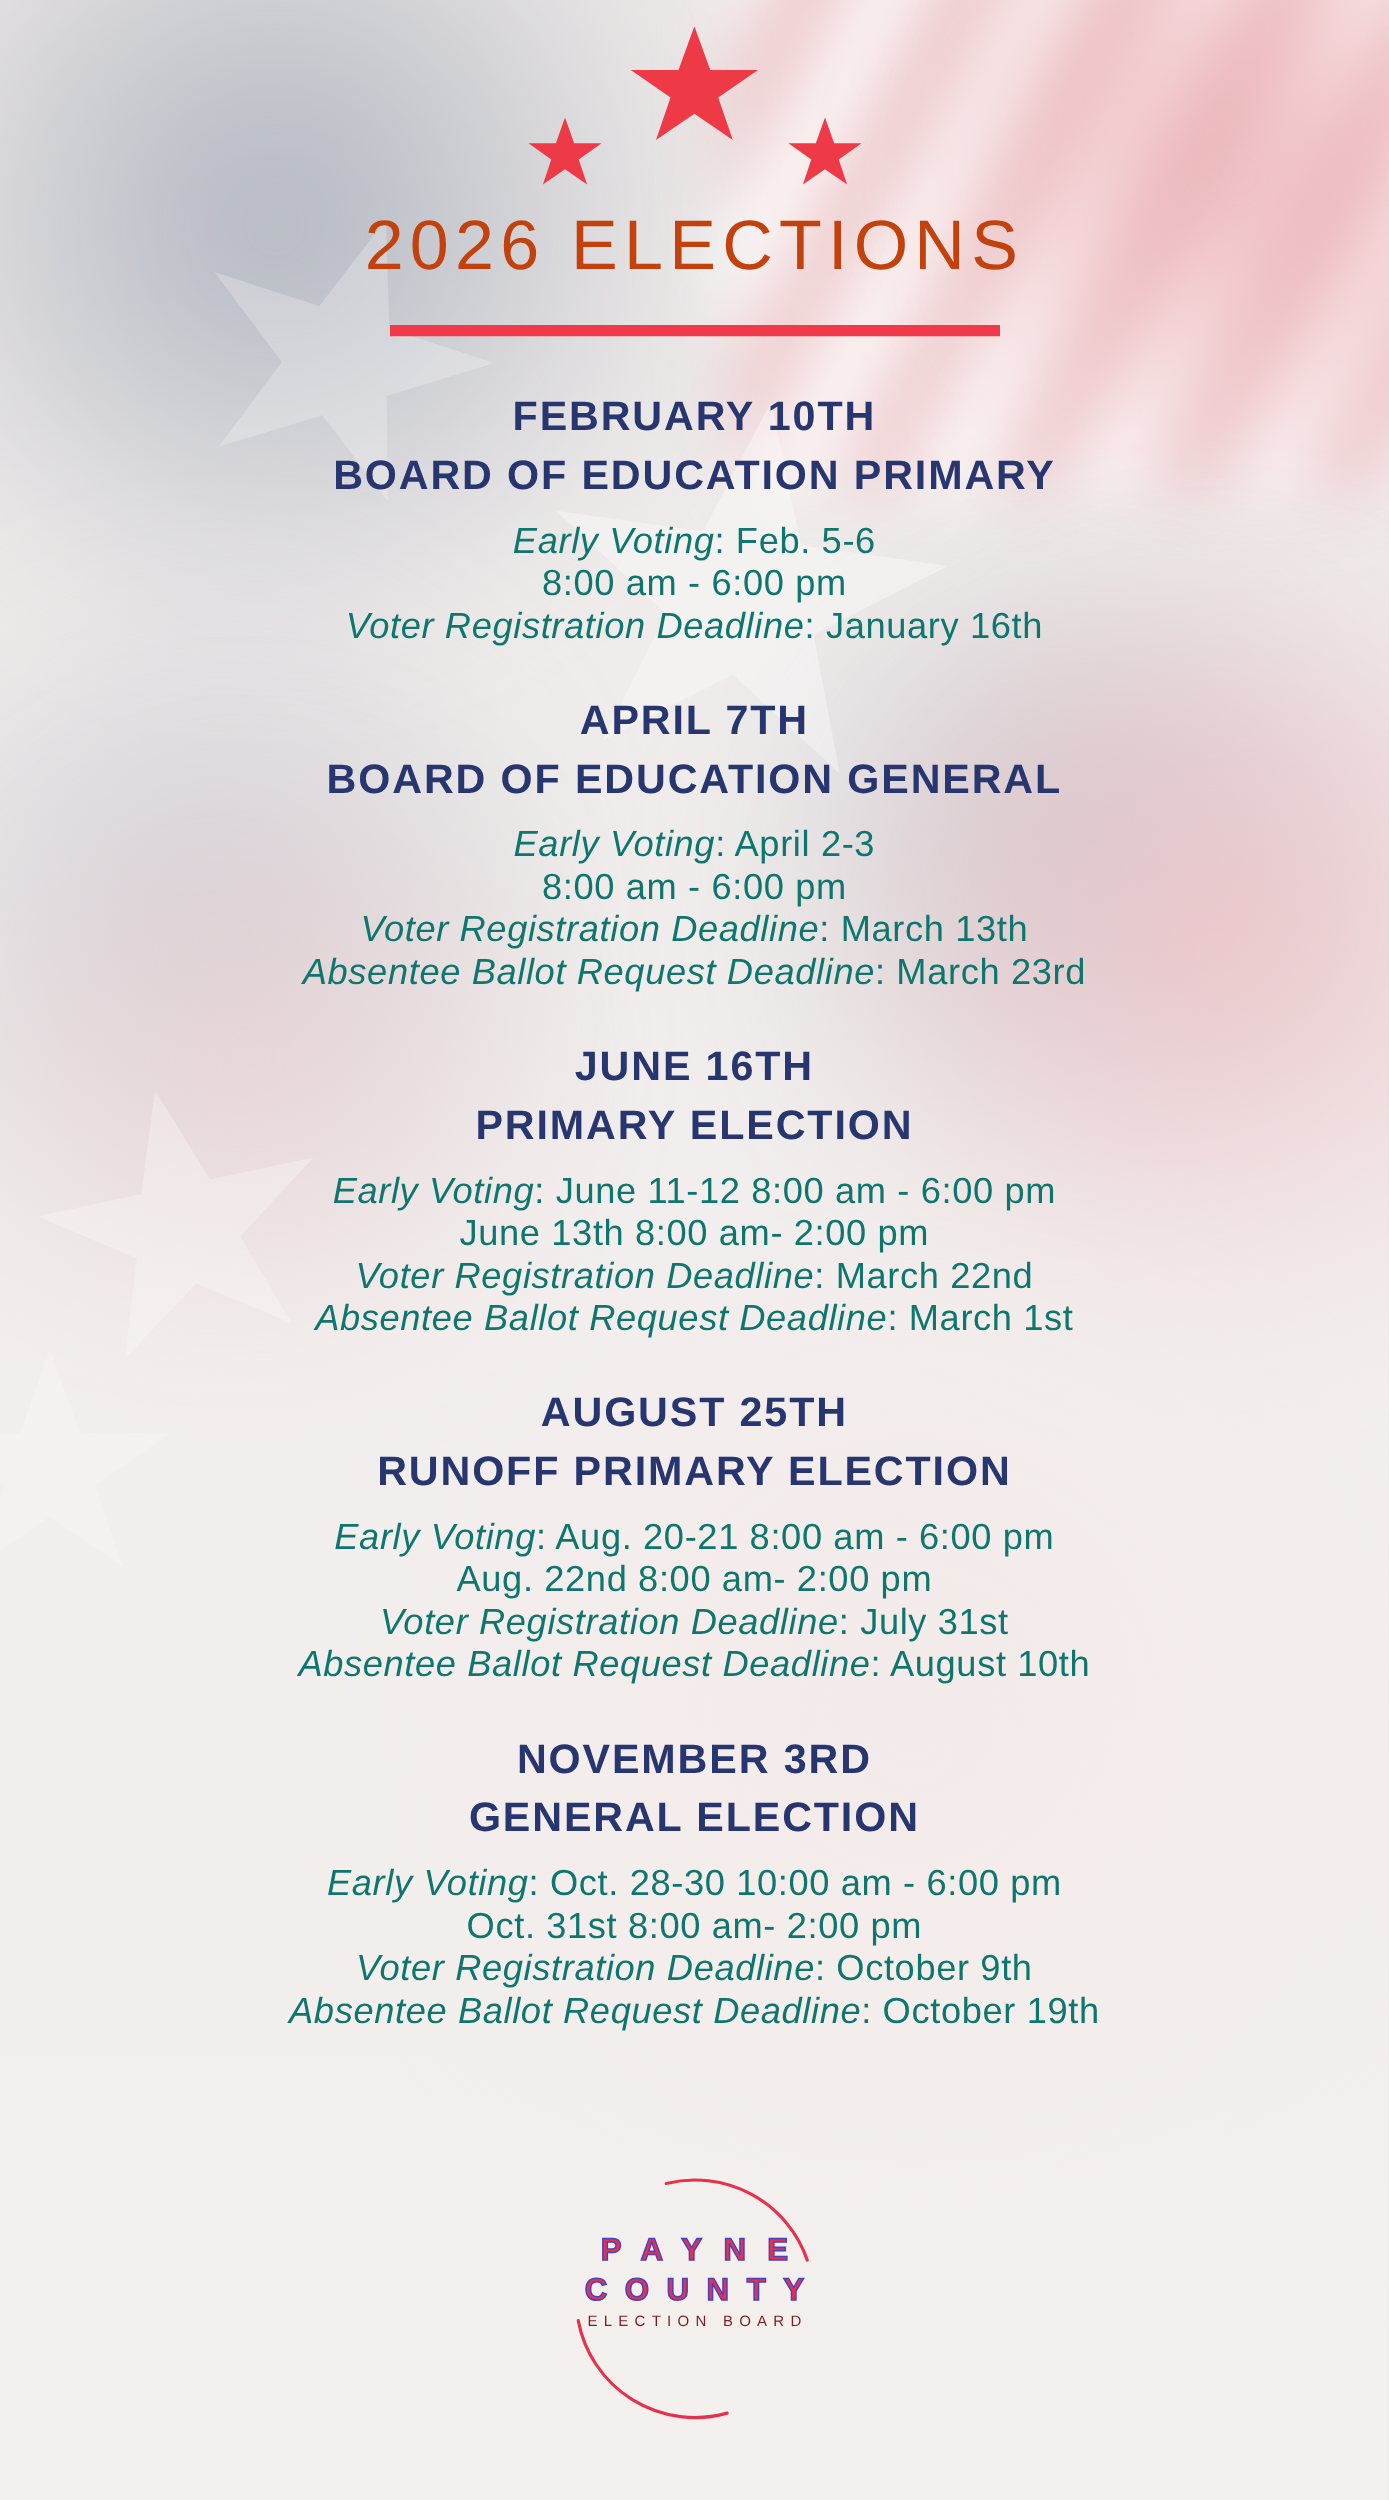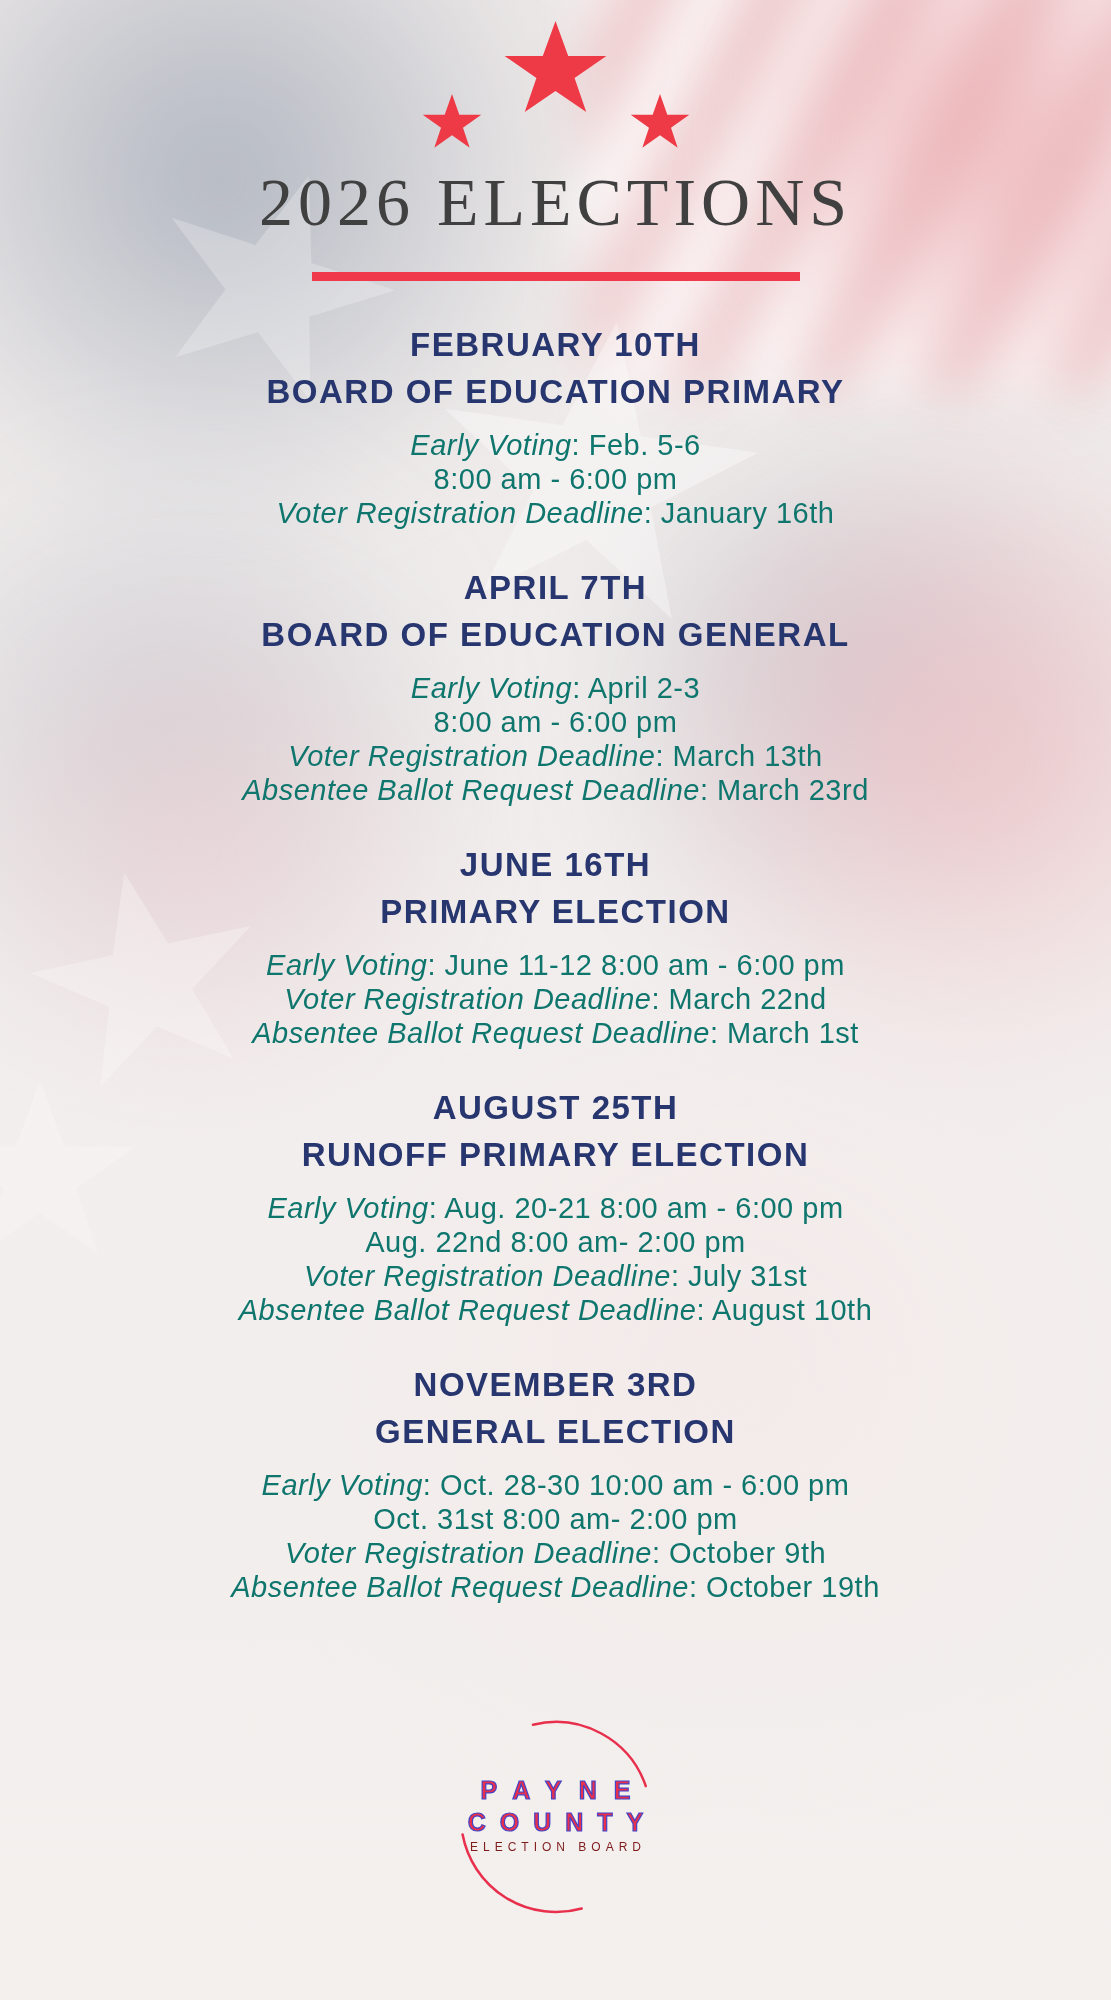--- a/index.html
+++ b/index.html
@@ -47,39 +47,39 @@
   .content { position: relative; z-index: 2; width: 100%; height: 100%;
     display: flex; flex-direction: column; align-items: center; }
 
   .stars { margin-top: 21px; position: relative; width: 300px; height: 133px; }
   .star { position: absolute; background: #ee3a46;
     clip-path: polygon(50% 0%, 62% 35%, 98% 35%, 68% 57%, 79% 91%, 50% 70%, 21% 91%, 32% 57%, 2% 35%, 38% 35%); }
   .star-center { left: 97px; top: 0;  width: 106px; height: 100px; }
   .star-left   { left: 16px; top: 73px; width: 61px; height: 59px; }
   .star-right  { left: 224px; top: 73px; width: 61px; height: 59px; }
 
-  .title { margin: 14px 0 0; font-family: Liberation Serif, serif; font-weight: 400;
-    font-size: 68px; line-height: 1; letter-spacing: 5px; color: #404040; white-space: nowrap; }
+  .title { margin: 14px 0 0; font-family: Liberation Sans, sans-serif; font-weight: 400;
+    font-size: 56px; line-height: 1; letter-spacing: 5px; color: #c2410c; white-space: nowrap; }
 
   .divider { margin-top: 36px; width: 488px; height: 9px; background: #f0394a; }
 
   .sections { margin-top: 40px; display: flex; flex-direction: column; align-items: center; }
   .election { display: flex; flex-direction: column; align-items: center; margin-bottom: 34px; }
   .sec-date, .sec-name { margin: 0; font-size: 33px; line-height: 47px; font-weight: 700;
     letter-spacing: 1.5px; color: #27366f; white-space: nowrap;
     text-decoration-thickness: 3px; text-underline-offset: 8px; }
   .sec-body { margin-top: 13px; display: flex; flex-direction: column; align-items: center; }
   .line { margin: 0; font-size: 29px; line-height: 34px; color: #0f766e;
     letter-spacing: .5px; white-space: nowrap; }
   .line em { font-style: italic; }
 
   
   .logo { margin-top: 55px; position: relative; width: 280px; height: 240px; }
   .logo svg { position: absolute; left: 10px; top: 12px; }
-  .logo-text { position: absolute; top: 82px; width: 100%; text-align: center; }
+  .logo-text { position: absolute; top: 70px; width: 100%; text-align: center; }
   .logo-line1, .logo-line2 { font-weight: 700; font-size: 25px; color: #e8304d;
     -webkit-text-stroke: 1.2px #4543c6; white-space: nowrap; }
   .logo-line1 { letter-spacing: 17px; margin-right: -17px; line-height: 30px; }
   .logo-line2 { letter-spacing: 14px; margin-right: -14px; line-height: 34px; }
   .logo-line3 { margin-top: 1px; font-weight: 400; font-size: 12px; color: #7f1d1d;
     letter-spacing: 5px; margin-right: -5px; line-height: 14px; white-space: nowrap; }
 </style>
 </head>
 <body>
 
@@ -132,20 +132,21 @@
         <p class="line"><em>Voter Registration Deadline</em><span>: March 13th</span></p>
         <p class="line"><em>Absentee Ballot Request Deadline</em><span>: March 23rd</span></p>
       </div>
     </section>
 
     <section class="election">
       <h2 class="sec-date">JUNE 16TH</h2>
       <h2 class="sec-name">PRIMARY ELECTION</h2>
       <div class="sec-body">
         <p class="line"><em>Early Voting</em><span>: June 11-12 8:00 am - 6:00 pm</span></p>
+        <p class="line">June 13th 8:00 am- 2:00 pm</p>
         <p class="line"><em>Voter Registration Deadline</em><span>: March 22nd</span></p>
         <p class="line"><em>Absentee Ballot Request Deadline</em><span>: March 1st</span></p>
       </div>
     </section>
 
     <section class="election">
       <h2 class="sec-date">AUGUST 25TH</h2>
       <h2 class="sec-name">RUNOFF PRIMARY ELECTION</h2>
       <div class="sec-body">
         <p class="line"><em>Early Voting</em><span>: Aug. 20-21 8:00 am - 6:00 pm</span></p>

